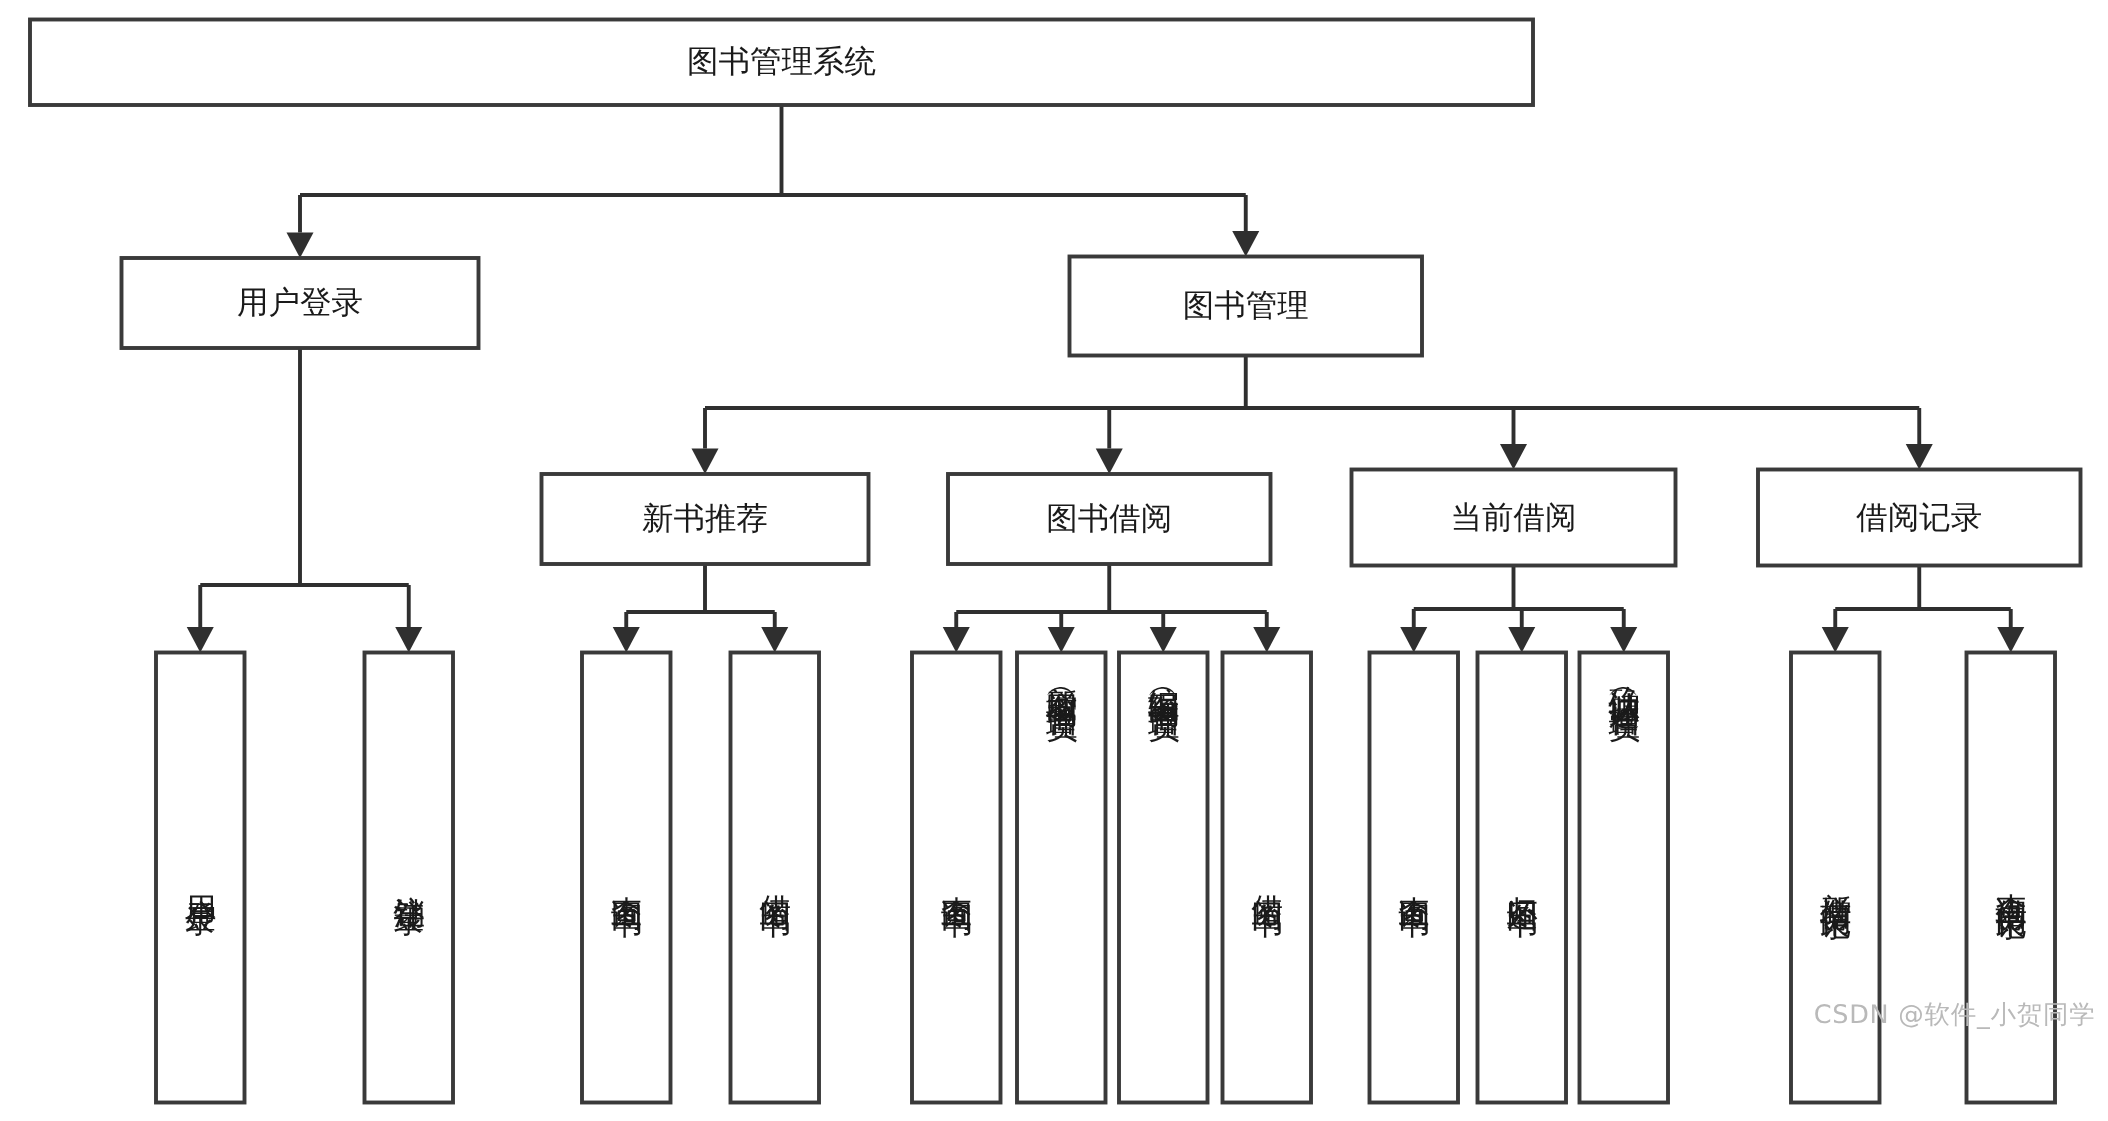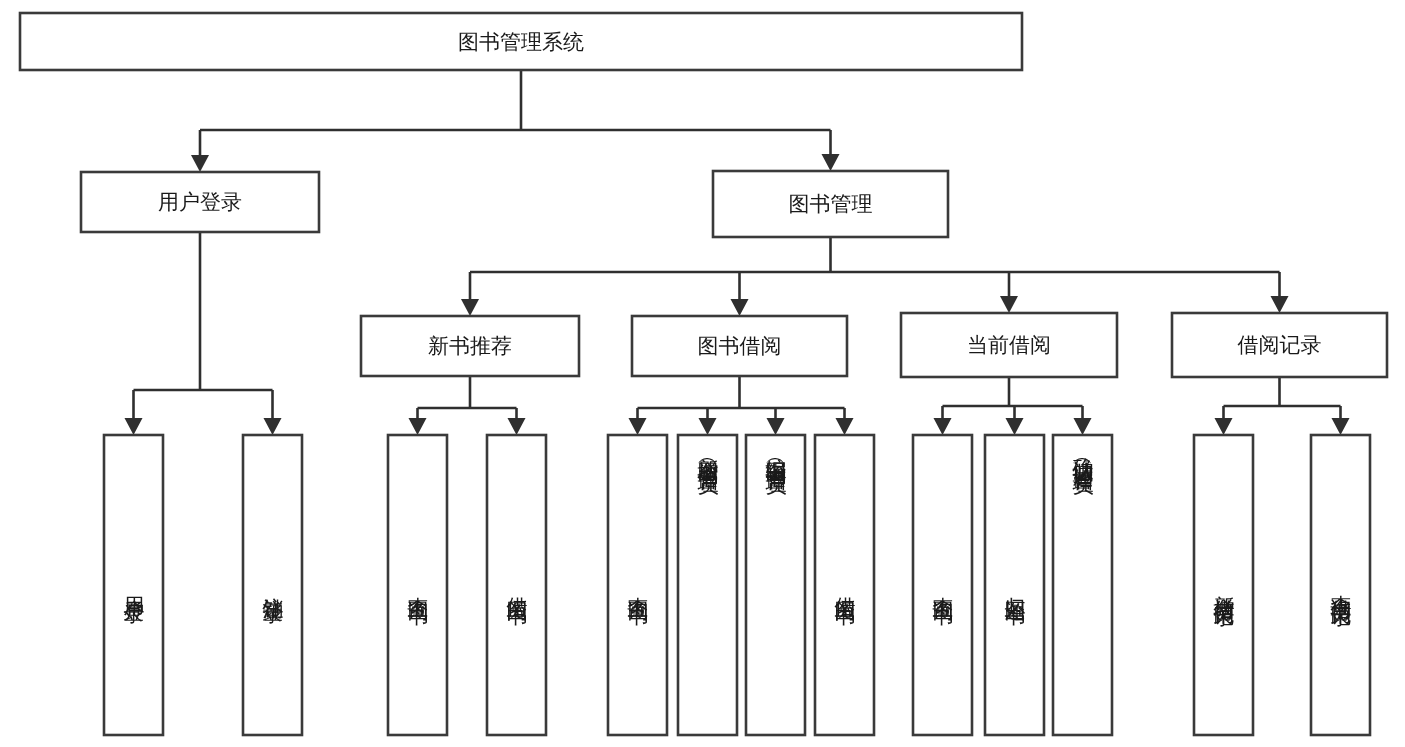--- a/index.html
+++ b/index.html
@@ -207,14 +207,15 @@
         <span class="leaf-label" style="padding-top: 6px;">确认归还（管理员）</span>
       </div>
       <div class="leaf-label-wrap" style="left: 1194px; top: 435px; width: 59px; height: 300px;">
         <span class="leaf-label">新增借阅记录</span>
       </div>
       <div class="leaf-label-wrap" style="left: 1311px; top: 435px; width: 59px; height: 300px;">
         <span class="leaf-label">查询借阅记录</span>
       </div>
     </div>
 
+  <div class="watermark">CSDN @软件_小贺同学</div>
 
 </div>
 
 </body></html>

